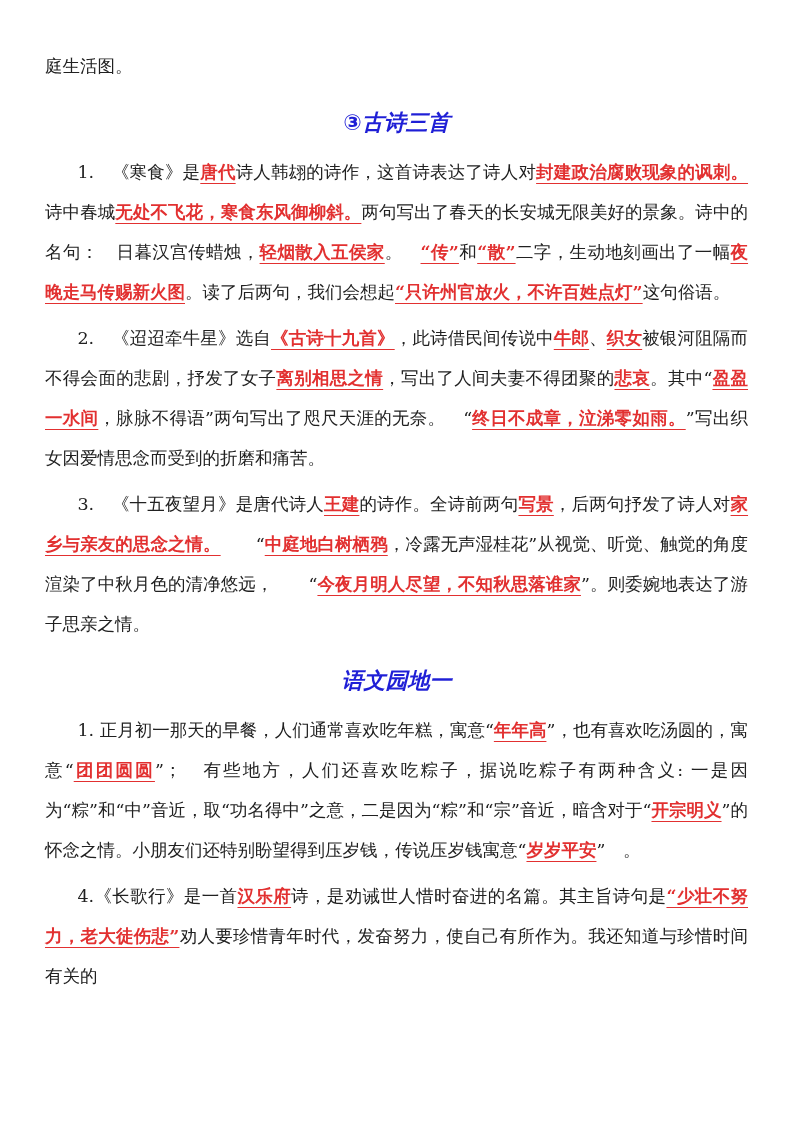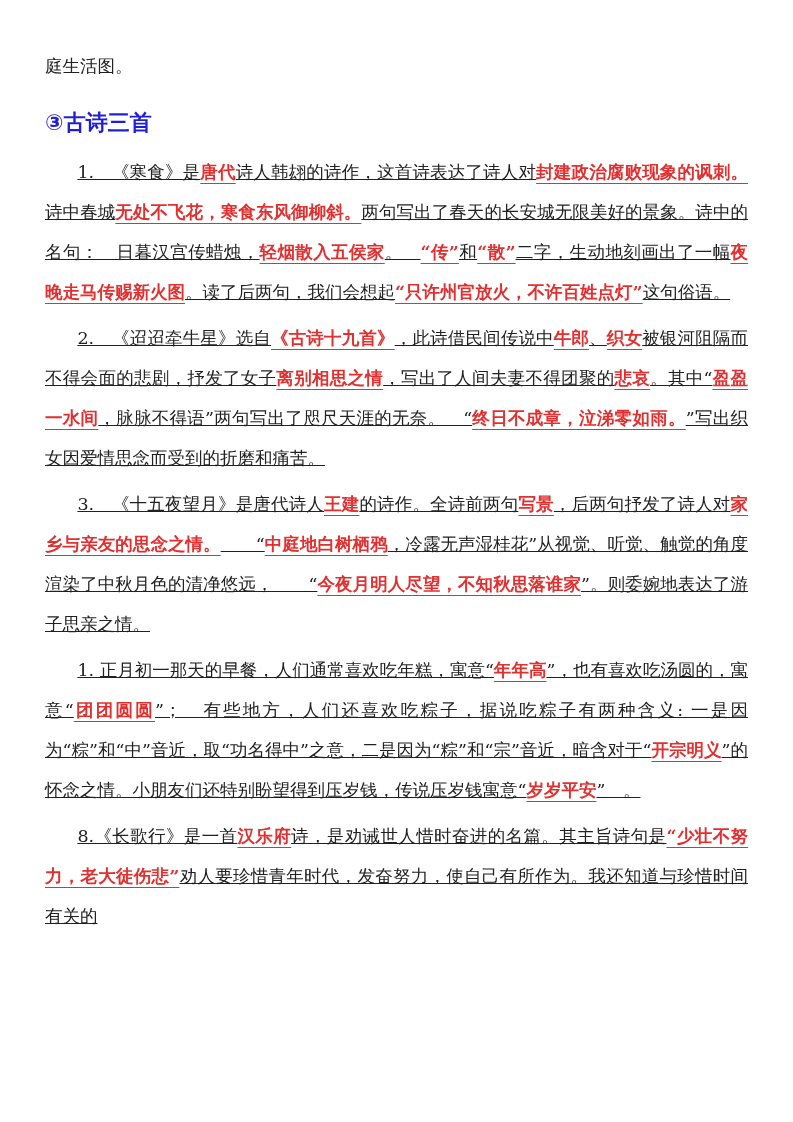--- a/index.html
+++ b/index.html
@@ -22,35 +22,36 @@
   .fragment {
     font-size: 17.5px;
     line-height: 40px;
     margin: 0;
   }
   .section-heading {
     font-family: "DejaVu Sans", "Liberation Sans", sans-serif;
     font-weight: bold;
     font-size: 22px;
     line-height: 30px;
+    text-align: center;
     color: var(--heading-blue, #1f1fd6);
     margin: 22px 0 14px 0;
+    font-style: italic;
   }
   .para {
     font-size: 17.5px;
     line-height: 40px;
     text-align: justify;
     margin: 0 0 6px 0;
   }
   .para.indent {
     text-indent: 1.85em;
   }
   .run-plain {
     color: var(--text-black, #212121);
-    text-decoration: underline;
   }
   .run-red {
     color: var(--highlight-red, #e23030);
     text-decoration: underline;
     text-decoration-thickness: 1px;
     text-underline-offset: 5px;
     font-weight: bold;
   }
   .run-black-u {
     color: var(--text-black, #212121);
@@ -62,16 +63,17 @@
 </head>
 <body>
 
 <div class="page">
   <p class="fragment">庭生活图。</p>
   <div id="content">
       <div class="section-heading">③古诗三首</div>
       <p class="para indent"><span class="run-plain">1.　《寒食》是</span><span class="run-red">唐代</span><span class="run-plain">诗人韩翃的诗作，这首诗表达了诗人对</span><span class="run-red">封建政治腐败现象的讽刺。</span><span class="run-plain">诗中春城</span><span class="run-red">无处不飞花，寒食东风御柳斜。</span><span class="run-plain">两句写出了春天的长安城无限美好的景象。诗中的名句：　日暮汉宫传蜡烛，</span><span class="run-red">轻烟散入五侯家</span><span class="run-plain">。　</span><span class="run-red">“传”</span><span class="run-plain">和</span><span class="run-red">“散”</span><span class="run-plain">二字，生动地刻画出了一幅</span><span class="run-red">夜晚走马传赐新火图</span><span class="run-plain">。读了后两句，我们会想起</span><span class="run-red">“只许州官放火，不许百姓点灯”</span><span class="run-plain">这句俗语。</span></p>
       <p class="para indent"><span class="run-plain">2.　《迢迢牵牛星》选自</span><span class="run-red">《古诗十九首》</span><span class="run-plain">，此诗借民间传说中</span><span class="run-red">牛郎</span><span class="run-plain">、</span><span class="run-red">织女</span><span class="run-plain">被银河阻隔而不得会面的悲剧，抒发了女子</span><span class="run-red">离别相思之情</span><span class="run-plain">，写出了人间夫妻不得团聚的</span><span class="run-red">悲哀</span><span class="run-plain">。其中“</span><span class="run-red">盈盈一水间</span><span class="run-plain">，脉脉不得语”两句写出了咫尺天涯的无奈。　“</span><span class="run-red">终日不成章，泣涕零如雨。</span><span class="run-plain">”写出织女因爱情思念而受到的折磨和痛苦。</span></p>
       <p class="para indent"><span class="run-plain">3.　《十五夜望月》是唐代诗人</span><span class="run-red">王建</span><span class="run-plain">的诗作。全诗前两句</span><span class="run-red">写景</span><span class="run-plain">，后两句抒发了诗人对</span><span class="run-red">家乡与亲友的思念之情。</span><span class="run-plain">　　“</span><span class="run-red">中庭地白树栖鸦</span><span class="run-plain">，冷露无声湿桂花”从视觉、听觉、触觉的角度渲染了中秋月色的清净悠远，　　“</span><span class="run-red">今夜月明人尽望，不知秋思落谁家</span><span class="run-plain">”。则委婉地表达了游子思亲之情。</span></p>
+      <div class="section-heading">语文园地一</div>
       <p class="para indent"><span class="run-plain">1. 正月初一那天的早餐，人们通常喜欢吃年糕，寓意“</span><span class="run-red">年年高</span><span class="run-plain">”，也有喜欢吃汤圆的，寓意“</span><span class="run-red">团团圆圆</span><span class="run-plain">”；　有些地方，人们还喜欢吃粽子，据说吃粽子有两种含义: 一是因为“粽”和“中”音近，取“功名得中”之意，二是因为“粽”和“宗”音近，暗含对于“</span><span class="run-red">开宗明义</span><span class="run-plain">”的怀念之情。小朋友们还特别盼望得到压岁钱，传说压岁钱寓意“</span><span class="run-red">岁岁平安</span><span class="run-plain">”　。</span></p>
-      <p class="para indent"><span class="run-plain">8.《长歌行》是一首</span><span class="run-red">汉乐府</span><span class="run-plain">诗，是劝诫世人惜时奋进的名篇。其主旨诗句是</span><span class="run-red">“少壮不努力，老大徒伤悲”</span><span class="run-plain">劝人要珍惜青年时代，发奋努力，使自己有所作为。我还知道与珍惜时间有关的</span></p>
+      <p class="para indent"><span class="run-plain">4.《长歌行》是一首</span><span class="run-red">汉乐府</span><span class="run-plain">诗，是劝诫世人惜时奋进的名篇。其主旨诗句是</span><span class="run-red">“少壮不努力，老大徒伤悲”</span><span class="run-plain">劝人要珍惜青年时代，发奋努力，使自己有所作为。我还知道与珍惜时间有关的</span></p>
     </div>
 </div>
 
 </body></html>

